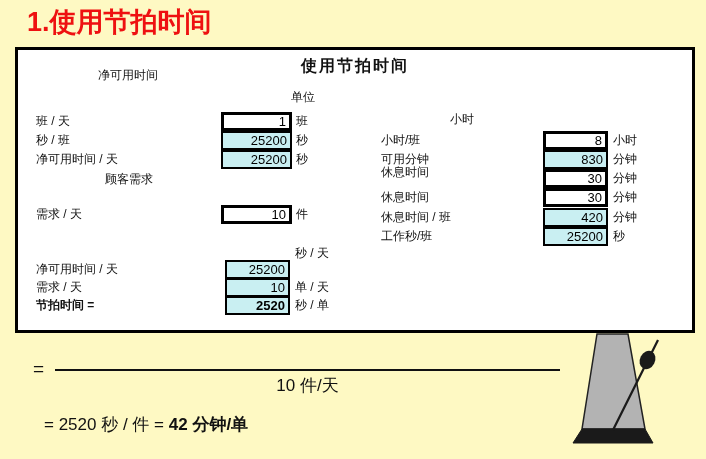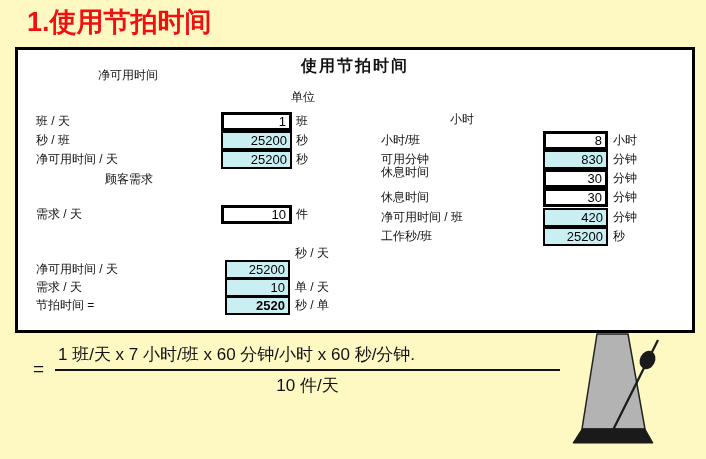--- a/index.html
+++ b/index.html
@@ -12,21 +12,21 @@
   *{margin:0;padding:0;box-sizing:border-box;}
   body{background:#ffffff;font-family:"Liberation Sans","DejaVu Sans",sans-serif;color:var(--ink);}
   .page{position:relative;width:706px;height:459px;background:#fef9c3;overflow:hidden;}
 
   .page-title{position:absolute;left:27px;top:4px;font-size:27px;font-weight:bold;color:var(--red);white-space:nowrap;}
 
   .calc-box{position:absolute;left:15px;top:47px;width:680px;height:286px;border:3px solid #000;background:#ffffff;}
   .calc-title{position:absolute;left:0;top:6px;width:100%;text-align:center;font-size:16px;font-weight:bold;letter-spacing:2px;}
 
   .t{position:absolute;font-size:12px;line-height:19px;white-space:nowrap;}
-  .t.bold{font-weight:normal;}
+  .t.bold{font-weight:bold;}
 
   .cell{position:absolute;height:19px;width:71px;background:#ffffff;border:3px solid #000;
         display:flex;align-items:center;justify-content:flex-end;
         padding-right:3px;font-size:13px;color:#000;}
   .cell.computed{background:var(--cyan);border-width:2px;}
   .cell.result{background:var(--cyan);border-width:2px;font-style:normal;font-weight:bold;}
 
   .formula-eq{position:absolute;left:33px;top:358px;font-size:19px;}
   .formula-num{position:absolute;left:58px;top:343px;width:502px;font-size:17px;white-space:nowrap;}
   .formula-line{position:absolute;left:55px;top:369px;width:505px;height:2px;background:#111;}
@@ -78,21 +78,21 @@
     <div class="t" style="left:595px;top:100px">分钟</div>
 
     <div class="t" style="left:363px;top:113px">休息时间</div>
     <div class="cell" style="left:525px;top:119px;width:65px">30</div>
     <div class="t" style="left:595px;top:119px">分钟</div>
 
     <div class="t" style="left:363px;top:138px">休息时间</div>
     <div class="cell" style="left:525px;top:138px;width:65px">30</div>
     <div class="t" style="left:595px;top:138px">分钟</div>
 
-    <div class="t" style="left:363px;top:158px">净可用时间 / 班</div>
+    <div class="t" style="left:363px;top:158px">休息时间 / 班</div>
     <div class="cell computed" style="left:525px;top:158px;width:65px">420</div>
     <div class="t" style="left:595px;top:158px">分钟</div>
 
     <div class="t" style="left:363px;top:177px">工作秒/班</div>
     <div class="cell computed" style="left:525px;top:177px;width:65px">25200</div>
     <div class="t" style="left:595px;top:177px">秒</div>
 
     <div class="t" style="left:18px;top:210px">净可用时间 / 天</div>
     <div class="cell computed" style="left:207px;top:210px;width:65px">25200</div>
     <div class="t" style="left:277px;top:194px">秒 / 天</div>
@@ -100,23 +100,23 @@
     <div class="t" style="left:18px;top:228px">需求 / 天</div>
     <div class="cell computed" style="left:207px;top:228px;width:65px">10</div>
     <div class="t" style="left:277px;top:228px">单 / 天</div>
 
     <div class="t bold" style="left:18px;top:246px">节拍时间 =</div>
     <div class="cell result" style="left:207px;top:246px;width:65px">2520</div>
     <div class="t" style="left:277px;top:246px">秒 / 单</div>
   </div>
 
   <div class="formula-eq">=</div>
-  <div class="formula-num">1 班/天 x 7 小时/班 x 60 分钟/小时 x 60 秒/分钟.</div>
   <div class="formula-line"></div>
   <div class="formula-den">10 件/天</div>
+  <div class="formula-result"><span>= 2520 秒 / 件 = </span><b>42 分钟/单</b></div>
 
   <svg class="metronome" width="96" height="120" viewBox="0 0 96 120">
     <polygon points="27,2 58,2 75,97 12,97" fill="var(--met-body)" stroke="#222" stroke-width="1.5"></polygon>
     <polygon points="12,97 75,97 83,111 3,111" fill="var(--met-dark)" stroke="var(--met-dark)" stroke-width="1"></polygon>
     <line x1="43" y1="98" x2="88" y2="8" stroke="var(--met-dark)" stroke-width="2.2"></line>
     <ellipse cx="77.5" cy="28" rx="9.5" ry="7.5" transform="rotate(-63 77.5 28)" fill="var(--met-dark)"></ellipse>
   </svg>
 
 </div>
 

